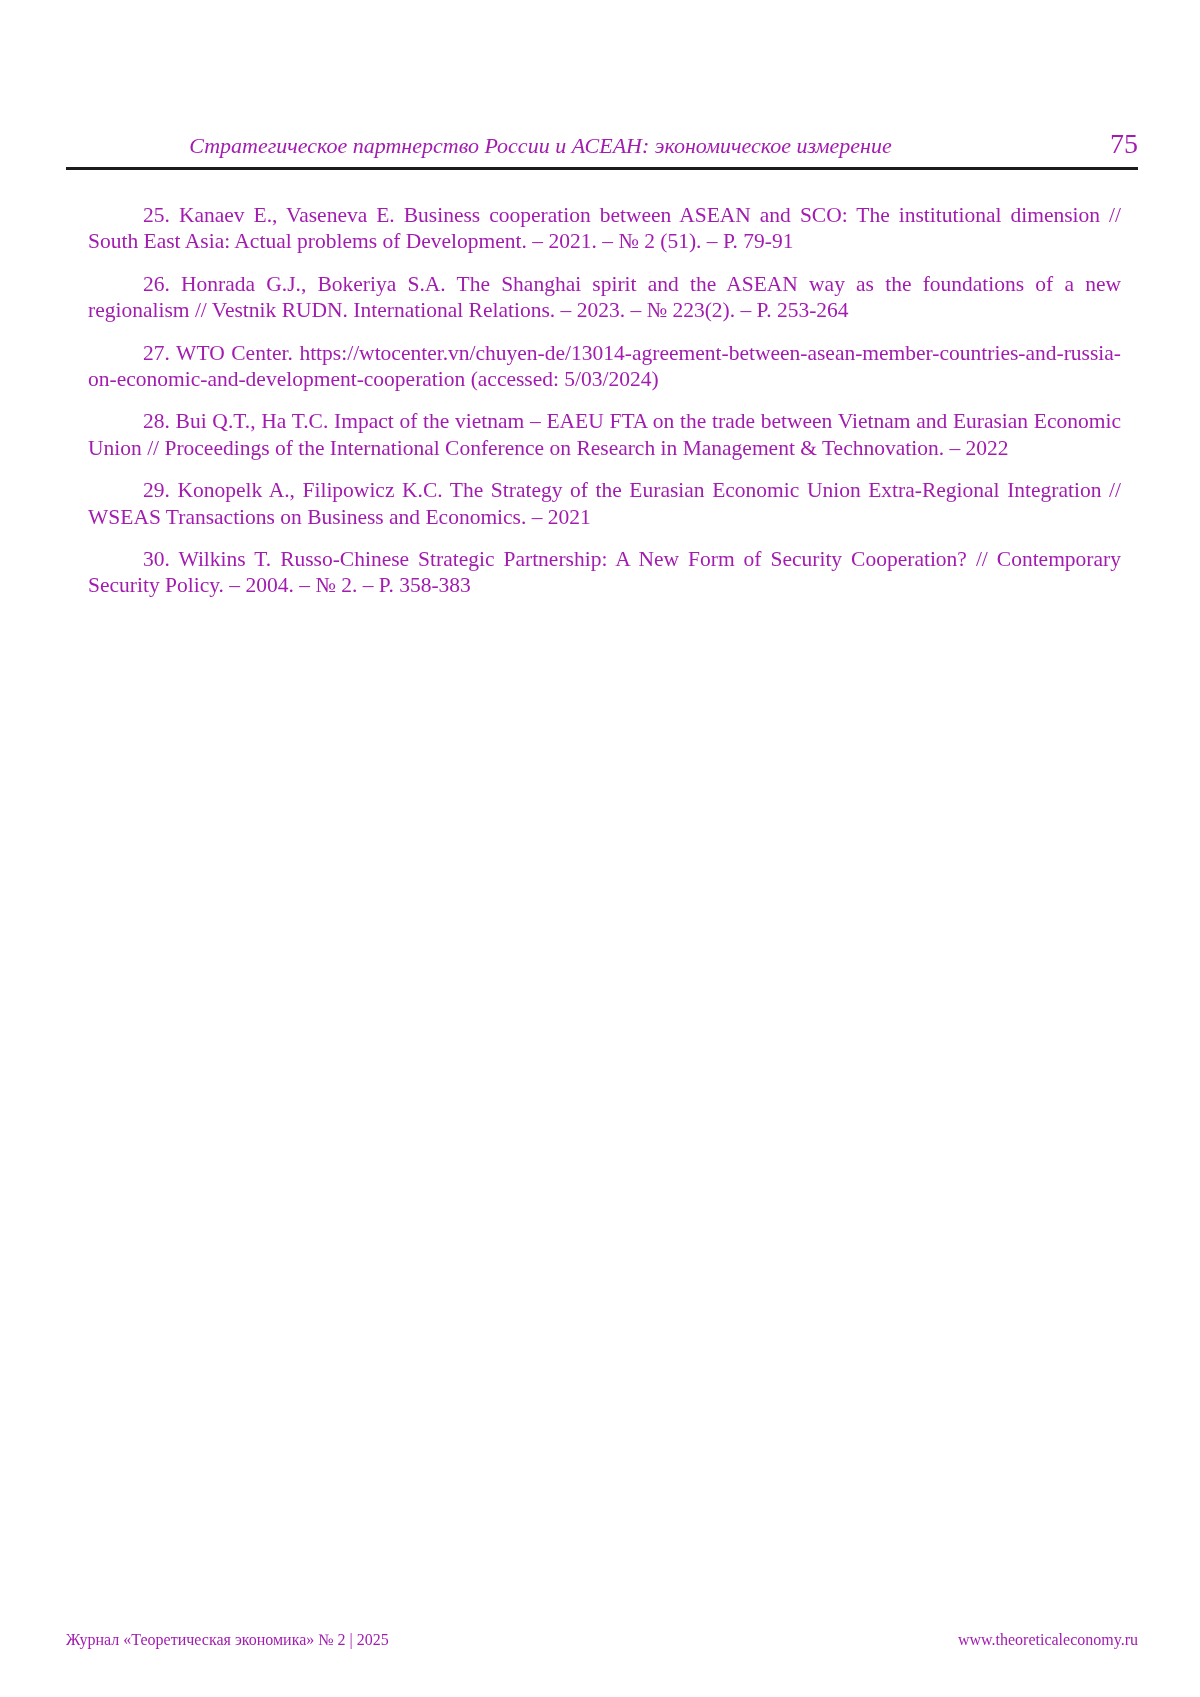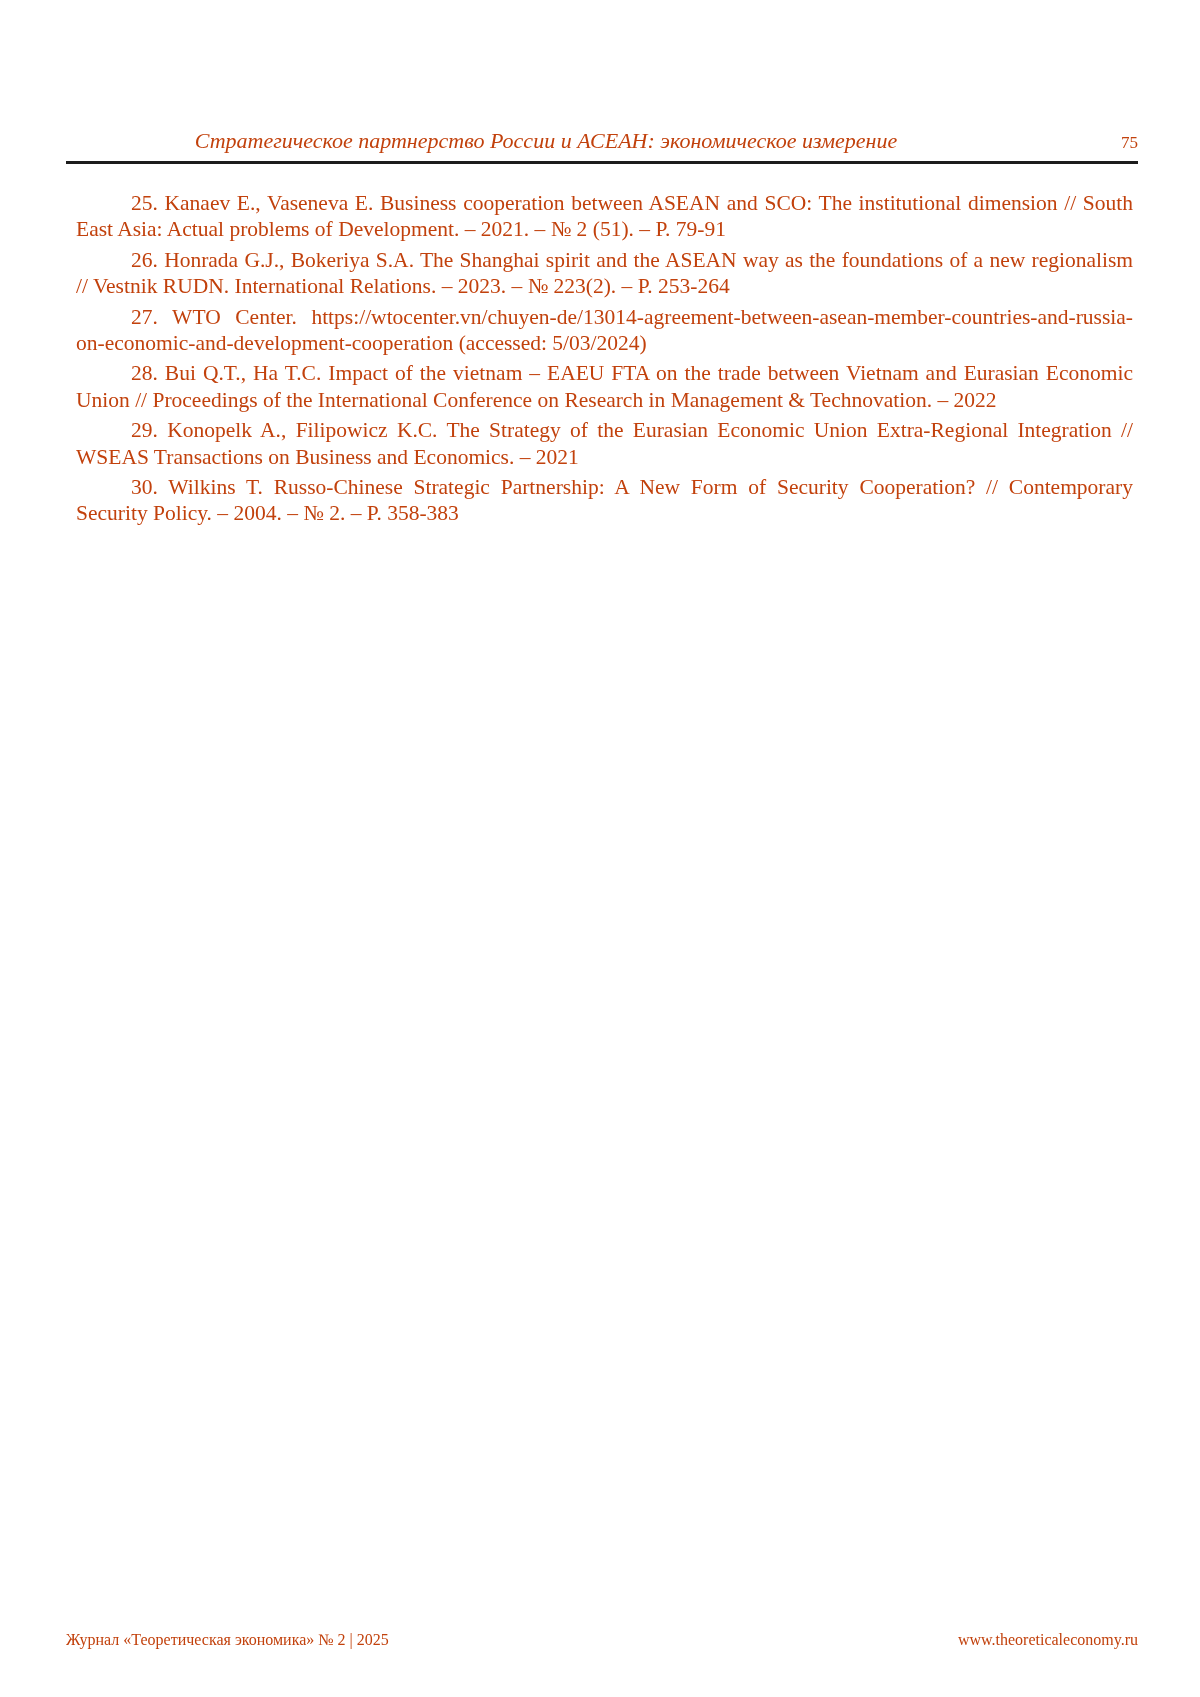--- a/index.html
+++ b/index.html
@@ -6,21 +6,21 @@
       margin: 0;
       padding: 0;
       background: #e8e8e8;
     }
     .page {
       position: relative;
       width: 1200px;
       height: 1697px;
       margin: 0 auto;
       background: #ffffff;
-      color: #c2410c;
+      color: #a21caf;
       font-family: "Liberation Serif", serif;
       overflow: hidden;
     }
     .header {
       position: absolute;
       top: 128px;
       left: 66px;
       right: 62px;
     }
     .header-row {
@@ -29,37 +29,37 @@
     }
     .running-title {
       flex: 1;
       text-align: center;
       font-style: italic;
       font-size: 22px;
       padding-right: 95px;
       white-space: nowrap;
     }
     .page-number {
-      font-size: 17px;
+      font-size: 28px;
       font-style: normal;
     }
     .header-rule {
       border: none;
       border-top: 3px solid #1c1c1c;
       margin: 7px 0 0 0;
       height: 0;
     }
     .refs {
       position: absolute;
       top: 186px;
       left: 72px;
       width: 1065px;
     }
     .ref {
-      margin: 4px;
+      margin: 16px;
       font-size: 21.5px;
       line-height: 26.4px;
       text-align: justify;
       text-indent: 55px;
       overflow-wrap: break-word;
     }
     .footer {
       position: absolute;
       left: 66px;
       right: 62px;

